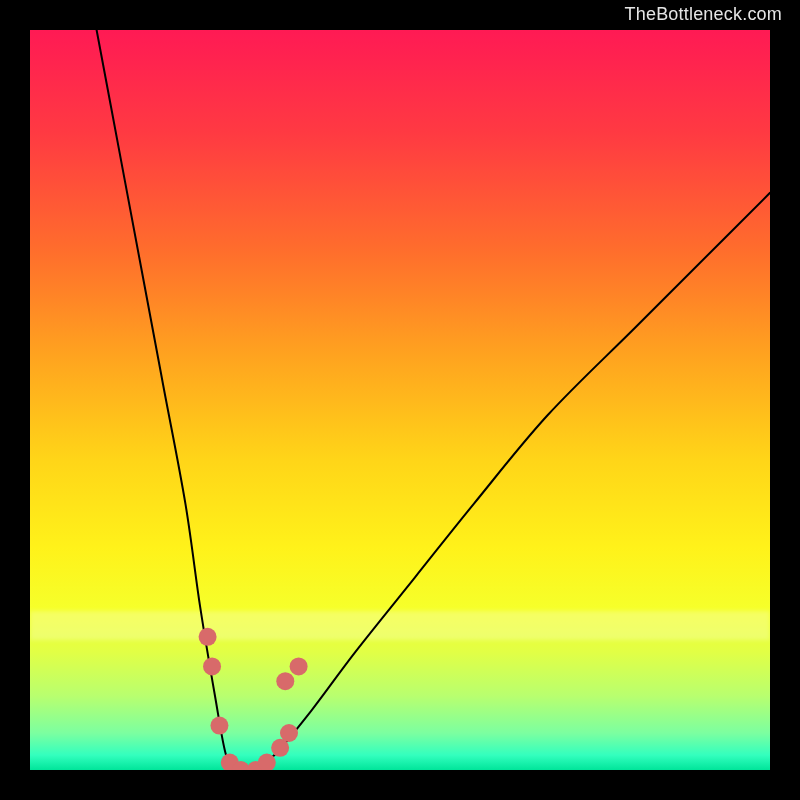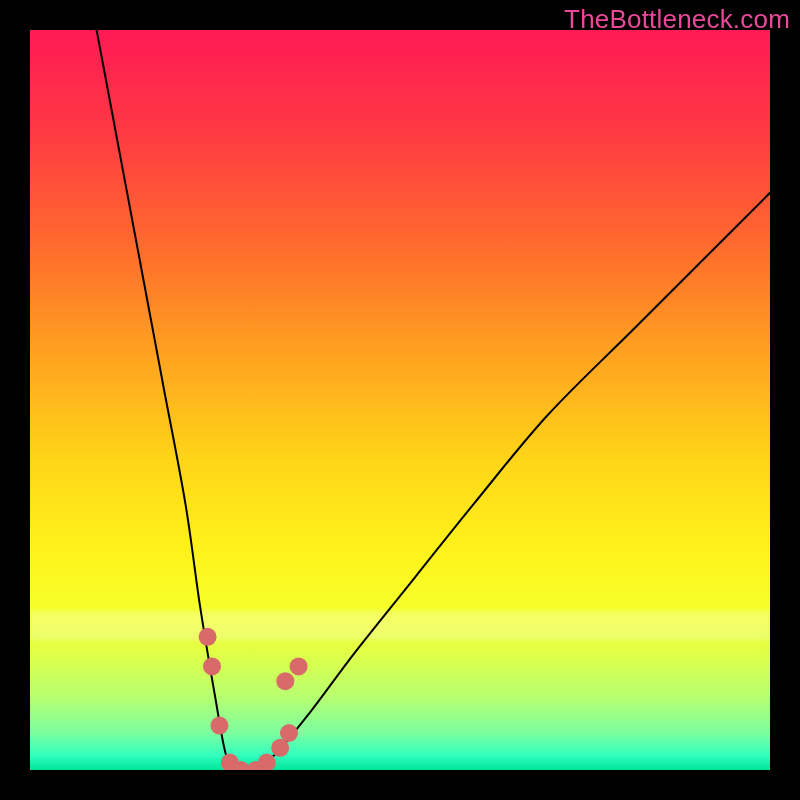--- a/index.html
+++ b/index.html
@@ -52,23 +52,23 @@
     background: rgba(255, 255, 255, 0.25);
     filter: blur(2px);
   }
   svg.curve {
     position: absolute;
     inset: 0;
   }
   .watermark {
     position: absolute;
     top: 4px;
-    right: 10px;
-    color: #ec4899;
-    font-size: 26px;
+    right: 18px;
+    color: #e5e5e5;
+    font-size: 18px;
     letter-spacing: 0.2px;
     user-select: none;
   }
 </style>
 </head>
 <body>
 
 <div class="frame">
   <div class="plot">
     <div class="gradient"></div>

